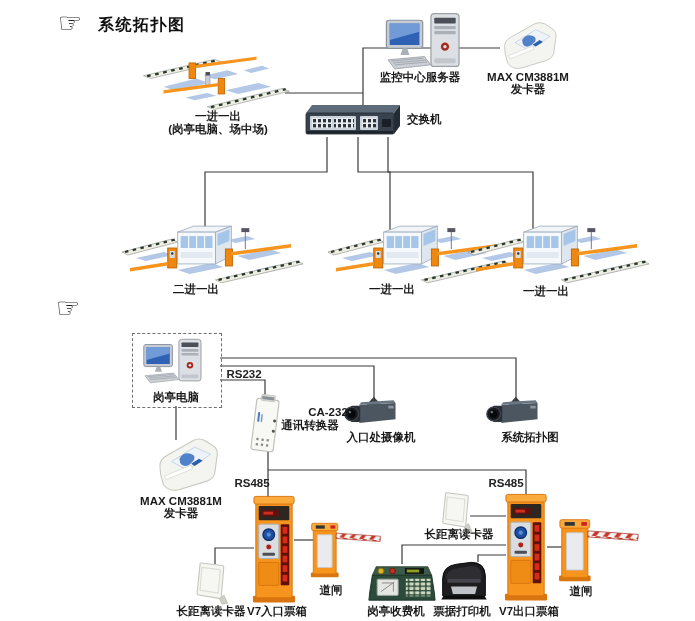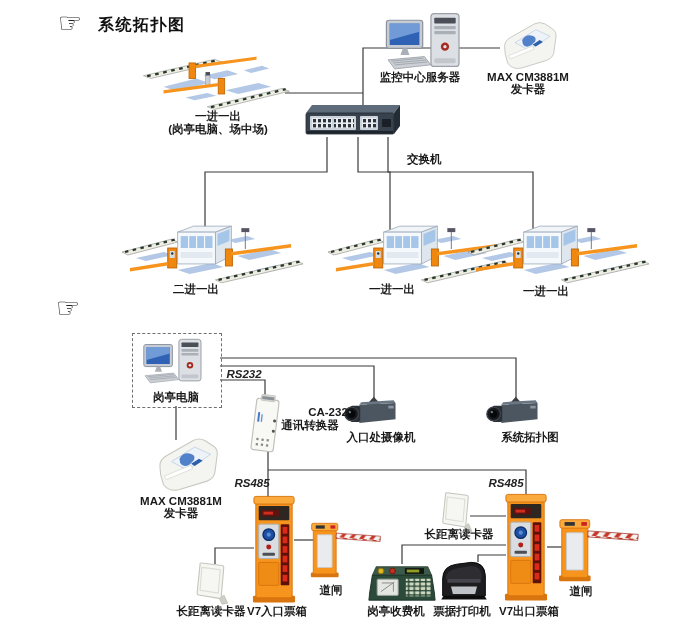--- a/index.html
+++ b/index.html
@@ -3,22 +3,22 @@
 <meta charset="utf-8">
 <style>
   html,body{margin:0;padding:0;background:#fff;}
   #canvas{position:relative;width:695px;height:621px;background:#fff;overflow:hidden;
           font-family:"Liberation Sans","DejaVu Sans",sans-serif;}
   #wires{position:absolute;left:0;top:0;z-index:1;}
   .node{position:absolute;z-index:2;}
   .node svg{display:block;width:100%;height:100%;}
   .lbl{position:absolute;z-index:3;font-size:11.5px;font-weight:700;color:#1a1a1a;
        white-space:nowrap;transform:translateX(-50%);line-height:1.1;}
-  .lbl-left{transform:none;margin-top:40px;}
-  .bus{font-size:11.5px;font-weight:700;color:#222;font-style:italic;}
+  .lbl-left{transform:none;}
+  .bus{font-size:11.5px;font-weight:700;color:#222;}
   .sec-title{position:absolute;z-index:3;font-size:16px;font-weight:800;color:#111;
              letter-spacing:1.5px;white-space:nowrap;}
   .hand{position:absolute;z-index:3;font-size:27px;line-height:1;color:#222;font-weight:400;}
   .dashed-box{position:absolute;z-index:2;border:1.6px dashed #707070;background:transparent;}
 </style>
 </head>
 <body>
 
 <div id="canvas">
 

